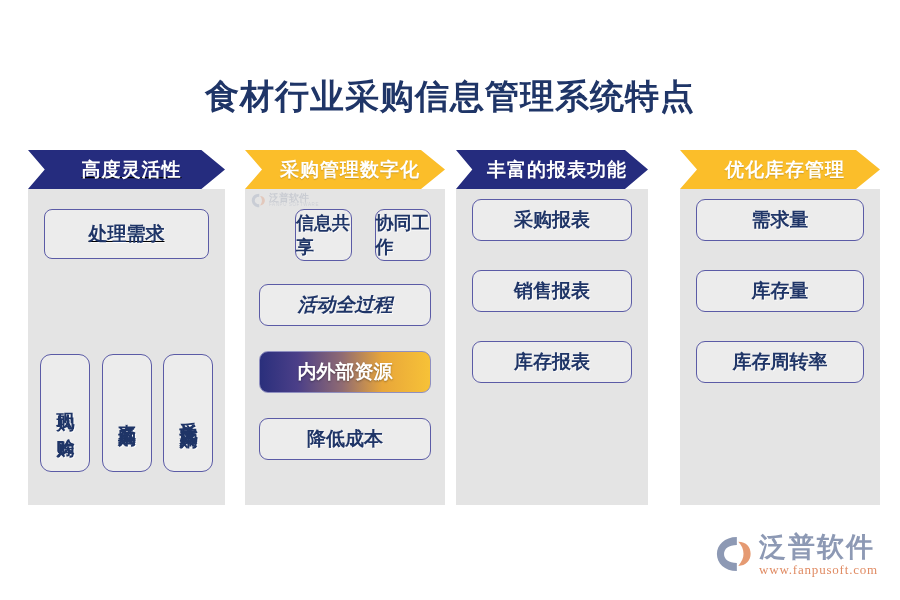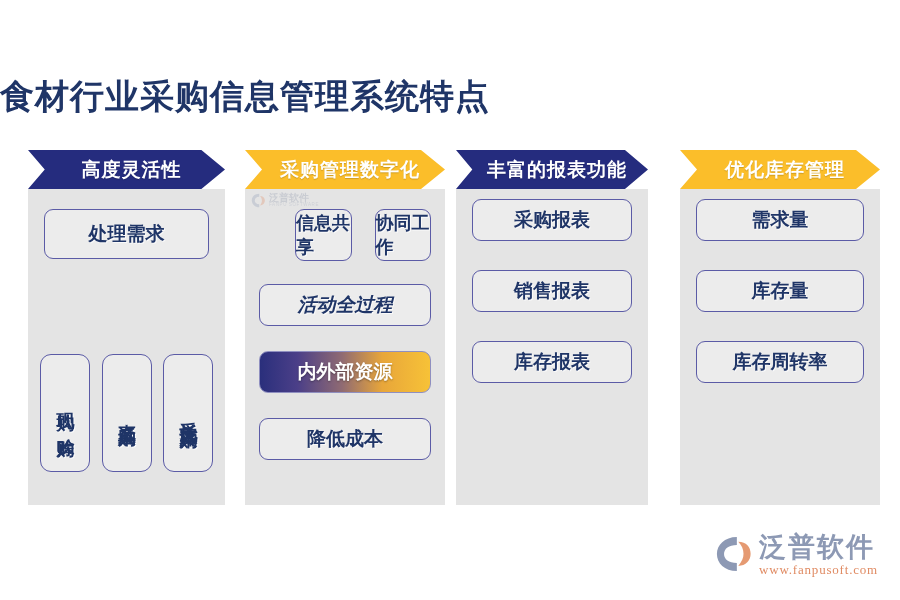--- a/index.html
+++ b/index.html
@@ -8,33 +8,33 @@
     background:#ffffff;
     font-family:"Liberation Serif","DejaVu Serif",serif;
     overflow:hidden;
     position:relative;
   }
   #stage{position:absolute;inset:0;width:900px;height:600px;}
 
   
   .page-title{
     position:absolute;left:0;top:74px;width:900px;
-    text-align:left;
+    text-align:center;
     font-size:34px;
     font-weight:bold;
     letter-spacing:1px;
     color:#1f3567;
     font-family:Liberation Serif, serif;
     text-shadow:1px 1px 0 rgba(255,255,255,.6);
   }
 
   
   .columns{position:absolute;left:0;top:150px;width:900px;height:360px;}
   .column{position:absolute;top:0;}
-  .col-0{left:28px;width:197px;}
+  .col-0{left:28px;width:197px;text-decoration:underline;}
   .col-1{left:245px;width:200px;}
   .col-2{left:456px;width:192px;}
   .col-3{left:680px;width:200px;}
 
   
   .chev{
     position:relative;
     height:39px;
     display:flex;align-items:center;justify-content:center;
     color:#ffffff;
@@ -67,21 +67,21 @@
     color:#1f3567;
     font-size:19px;
     font-weight:bold;
     display:flex;align-items:center;justify-content:center;
     box-sizing:border-box;
     font-family:"Liberation Serif","DejaVu Serif",serif;
     text-shadow:1px 1px 0 rgba(255,255,255,.75);
   }
 
   
-  .c1-top{height:50px;margin:8px 4px 0 4px;}
+  .c1-top{height:50px;margin:8px 4px 0 4px;border-radius:8px;}
   .c1-vrow{position:absolute;left:12px;top:165px;width:173px;display:flex;justify-content:space-between;}
   .c1-vbox{
     width:50px;height:118px;
     writing-mode:vertical-rl;
     text-orientation:upright;
     letter-spacing:2px;
     line-height:1.05;
     border-radius:11px;
     font-size:18px;
     padding:4px 0;

